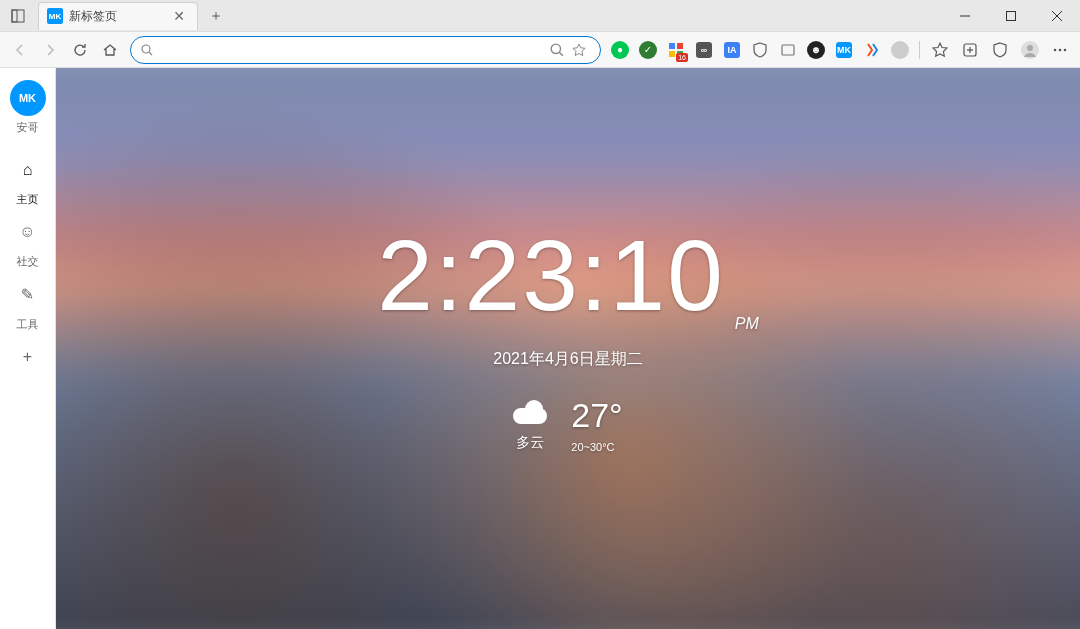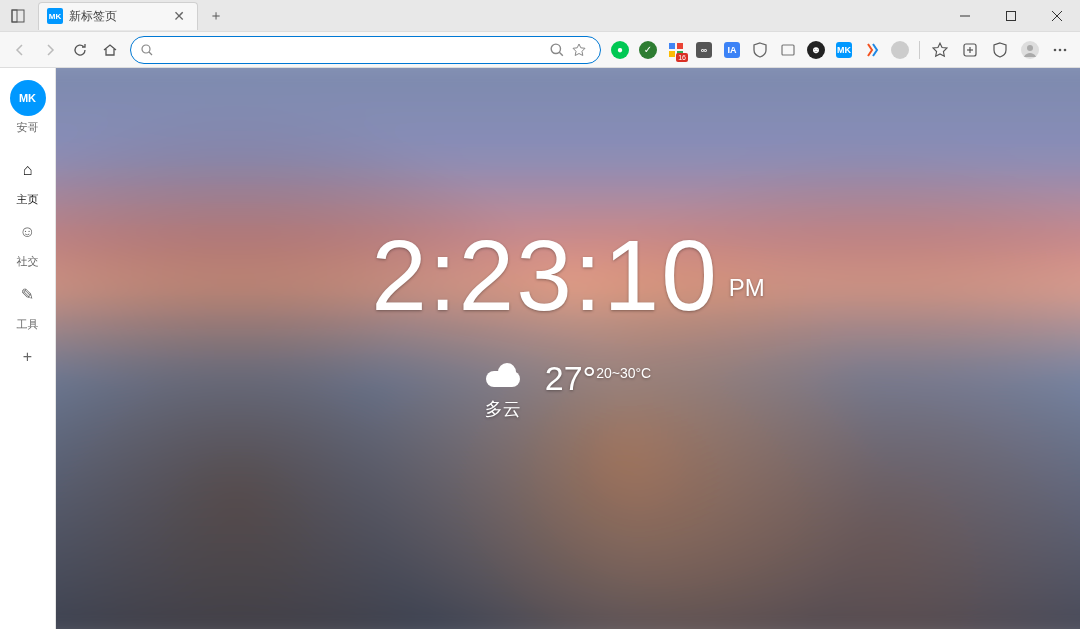--- a/index.html
+++ b/index.html
@@ -45,33 +45,33 @@
 .bg { position:absolute; inset:0; background:
   radial-gradient(circle at 20% 75%, rgba(80,50,30,0.6), transparent 40%),
   radial-gradient(circle at 55% 68%, rgba(200,120,60,0.55), transparent 35%),
   radial-gradient(circle at 78% 82%, rgba(120,80,60,0.6), transparent 40%),
   linear-gradient(180deg,#7b8aa9 0%,#8a8db4 18%,#c78b8e 32%,#e0a698 40%,#7690b8 55%,#32425a 100%);
   filter:blur(14px) saturate(1.1);
   transform:scale(1.08);
 }
 .overlay { position:absolute; inset:0; display:flex; flex-direction:column; align-items:center; color:#fff; text-shadow:0 1px 3px rgba(0,0,0,0.35); }
 
-.clock-wrap { display:flex; align-items:center; margin-top:150px; }
+.clock-wrap { display:flex; align-items:flex-end; margin-top:150px; }
 .clock { font-size:100px; font-weight:300; letter-spacing:2px; }
-.ampm { font-size:24px; font-weight:500; margin-top:24px; margin-left:10px; }
+.ampm { font-size:16px; font-weight:500; margin-top:24px; margin-left:10px;font-style:italic; }
 .date { font-size:16px; margin-top:16px; }
 .weather-row { display:flex; align-items:flex-start; gap:24px; margin-top:26px; }
 .weather-icon-col { display:flex; flex-direction:column; align-items:center; }
 .weather-cloud { width:34px; height:24px; position:relative; margin-top:4px; }
 .weather-cloud::before { content:""; position:absolute; left:0; bottom:0; width:34px; height:16px; background:#fff; border-radius:10px; }
 .weather-cloud::after { content:""; position:absolute; left:12px; top:0; width:18px; height:18px; background:#fff; border-radius:50%; }
-.weather-desc { font-size:18px; margin-top:10px; }
-.weather-temp-col { display:flex; flex-direction:row; align-items:flex-start; }
+.weather-desc { font-size:14px; margin-top:10px; }
+.weather-temp-col { display:flex; flex-direction:column; align-items:flex-start; }
 .temp { font-size:34px; font-weight:300; }
-.temp-range { font-size:14px; margin-top:6px; }
+.temp-range { font-size:11px; margin-top:6px; }
 
 .scroll-hint { margin-top:90px; display:flex; flex-direction:column; align-items:center; }
 .mouse-ic { width:16px; height:24px; border:1.5px solid rgba(255,255,255,0.85); border-radius:9px; position:relative; }
 .mouse-ic::before { content:""; position:absolute; top:4px; left:50%; transform:translateX(-50%); width:2px; height:5px; background:rgba(255,255,255,0.85); border-radius:1px; }
 .scroll-text { font-size:12px; margin-top:8px; }
 
 svg { display:block; }
 </style>
 </head>
 <body>
@@ -258,20 +258,21 @@
     <div class="sb-spacer"></div>
   </div>
 
   <div class="content">
     <div class="bg"></div>
     <div class="overlay">
       <div class="clock-wrap">
         <div class="clock">2:23:10</div>
         <div class="ampm">PM</div>
       </div>
+      <div class="date">2021年4月6日星期二</div>
 
       <div class="weather-row">
         <div class="weather-icon-col">
           <div class="weather-cloud"></div>
           <div class="weather-desc">多云</div>
         </div>
         <div class="weather-temp-col">
           <div class="temp">27°</div>
           <div class="temp-range">20~30°C</div>
         </div>

